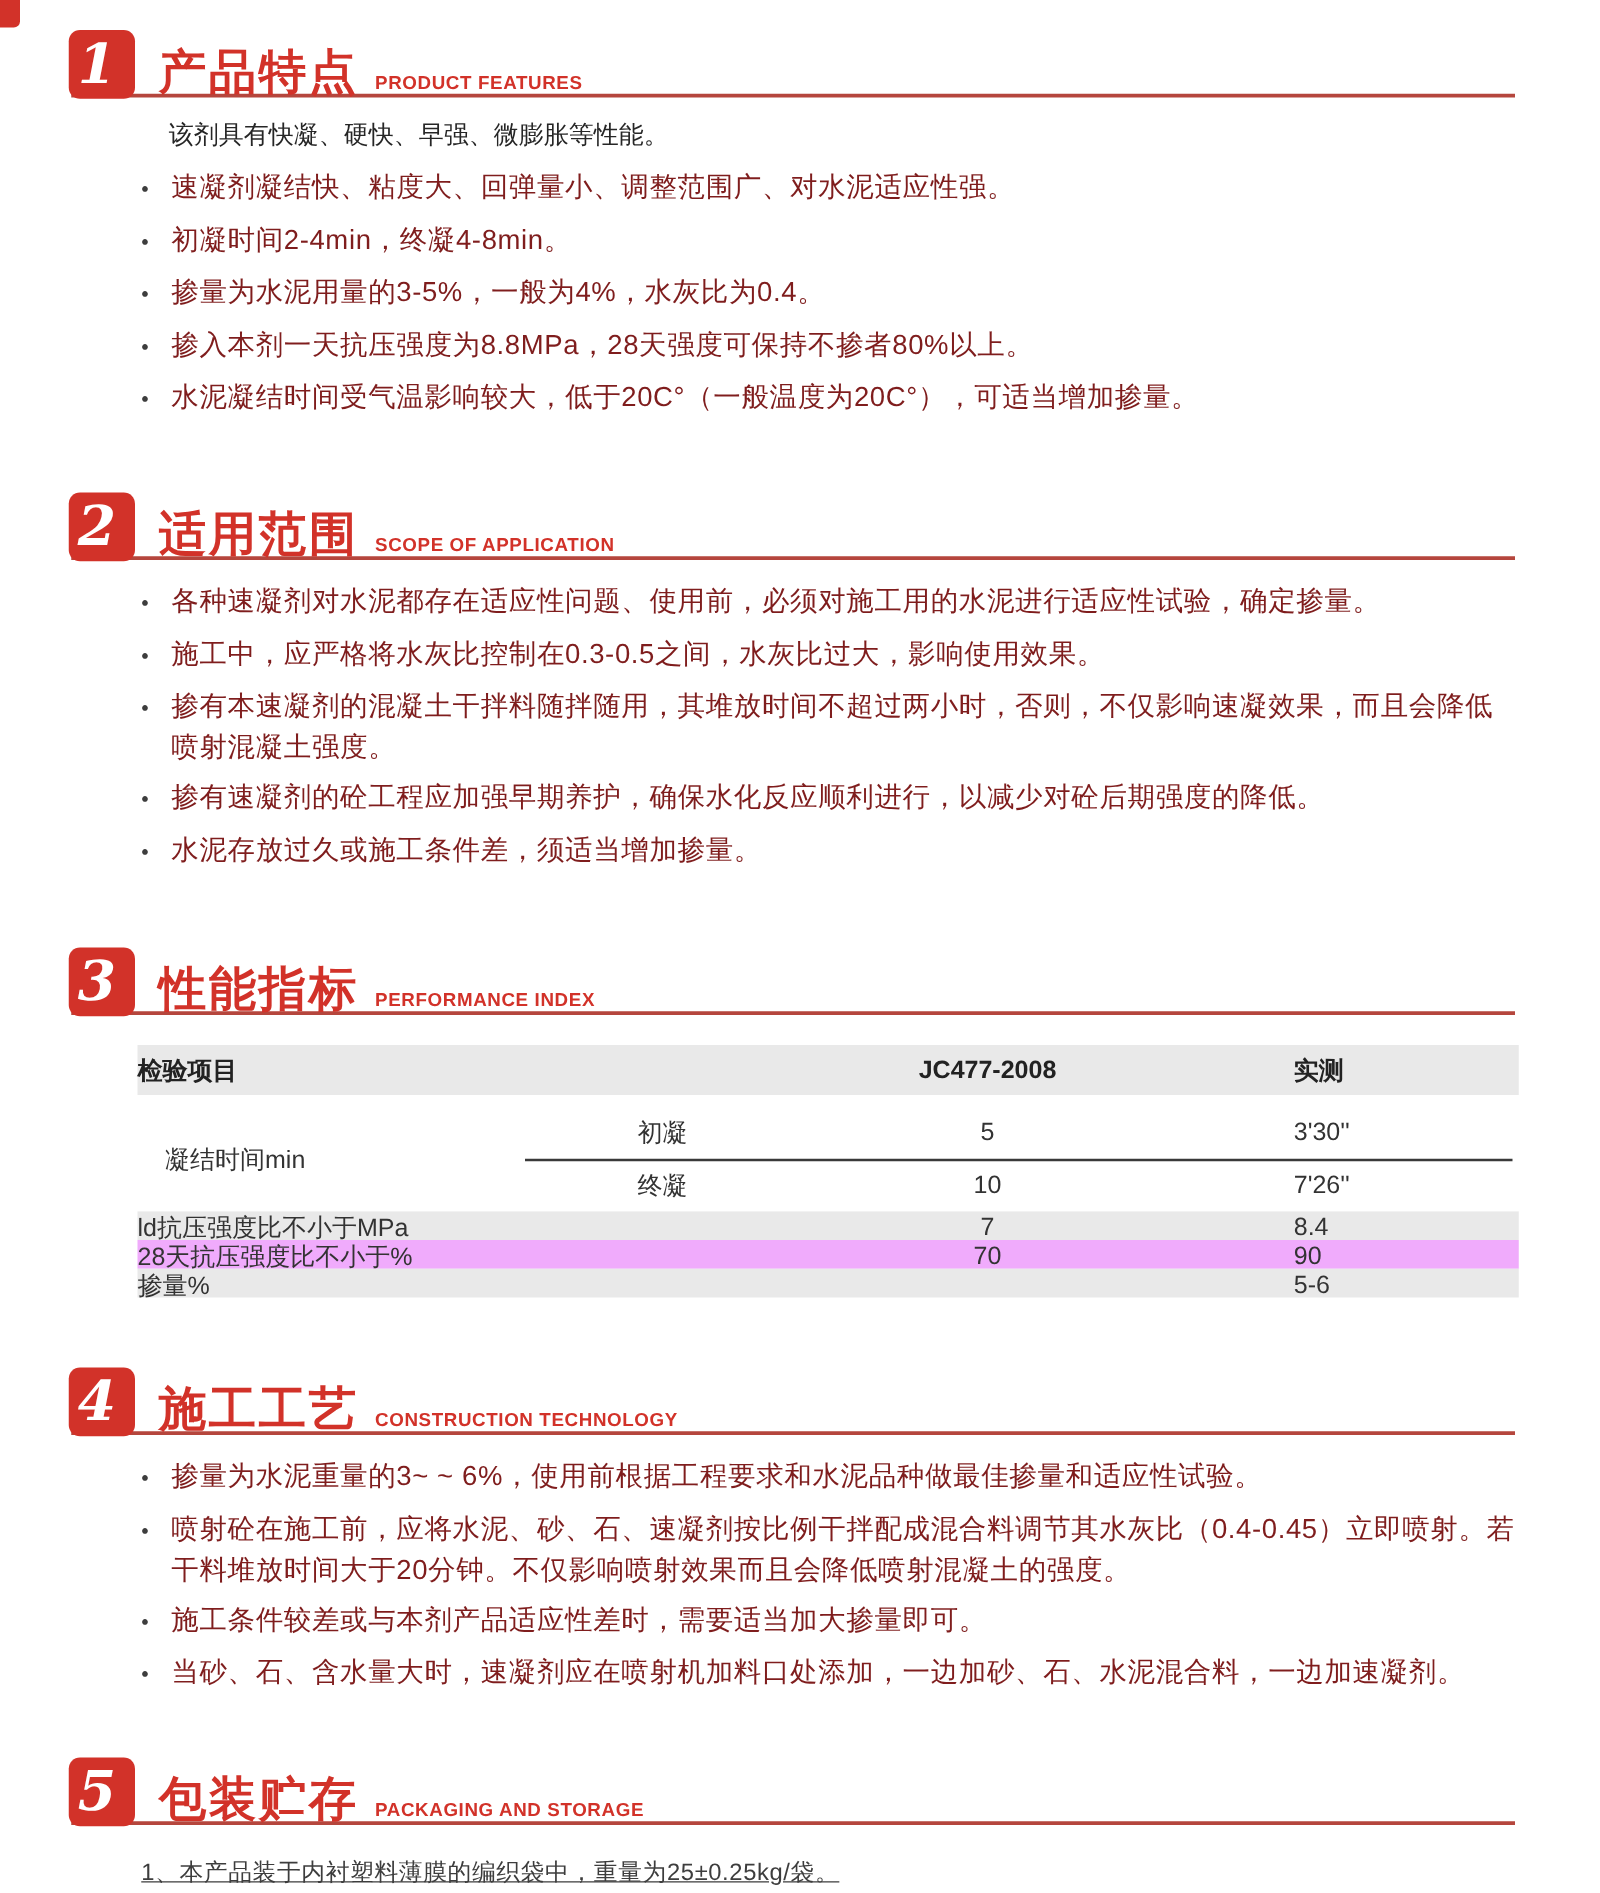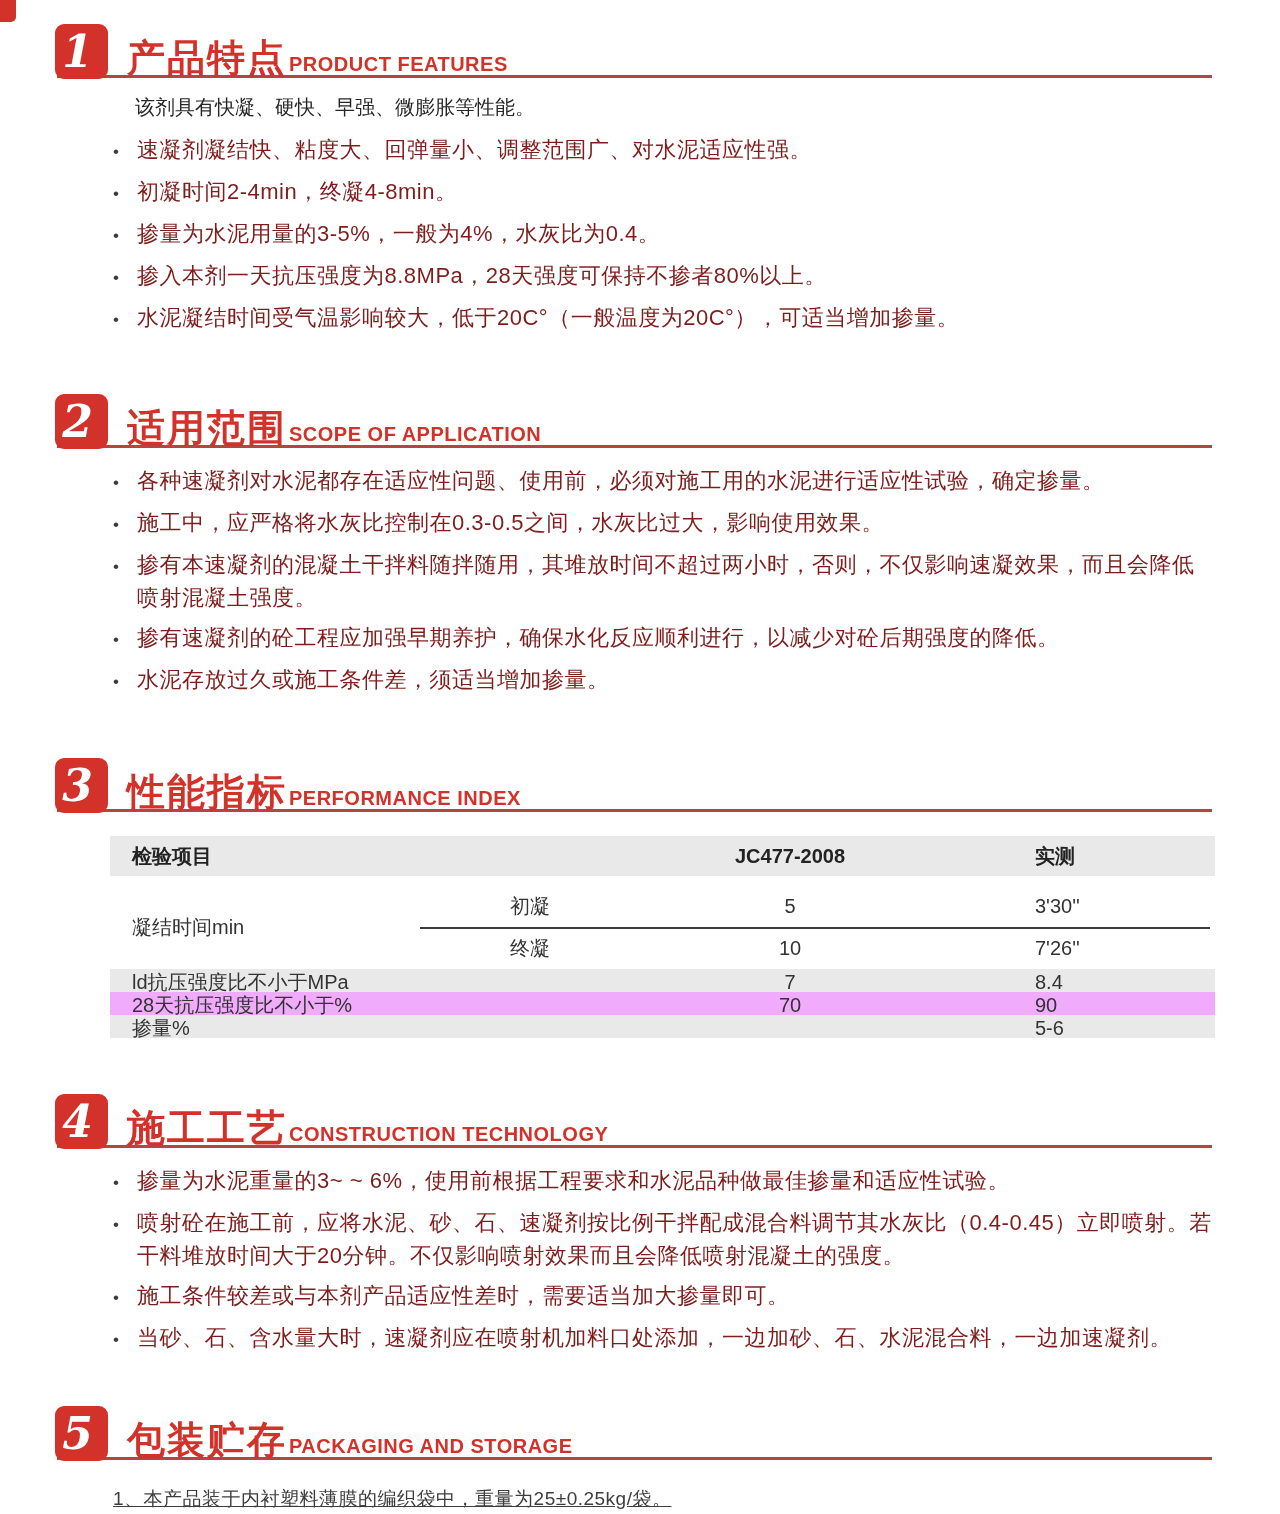--- a/index.html
+++ b/index.html
@@ -15,39 +15,39 @@
   .section { margin-left:55px; margin-right:68px; }
   .sec-header { position:relative; height:56px; }
   .sec-line { position:absolute; left:2px; right:0; bottom:0; height:3px; background:#b5463d; }
   .badge {
     position:absolute; left:0; bottom:-1px; width:53px; height:55px;
     background:#d23229; border-radius:9px; color:#ffffff;
     font-style:italic; font-weight:bold; font-size:44px;
     display:flex; align-items:center; justify-content:center; padding-right:8px;
     font-family:"DejaVu Serif","Liberation Serif",serif;
   }
-  .titles { position:absolute; left:72px; bottom:1px; display:flex; align-items:flex-end; gap:2px; white-space:nowrap; }
+  .titles { position:absolute; left:72px; bottom:1px; display:flex; align-items:flex-end; gap:13px; white-space:nowrap; }
   .title-zh { color:#d23229; font-size:38px; font-weight:bold; letter-spacing:2px; line-height:1; }
-  .title-en { color:#d23229; font-size:20px; font-weight:bold; line-height:1.25; letter-spacing:0.5px; }
+  .title-en { color:#d23229; font-size:15px; font-weight:bold; line-height:1.25; letter-spacing:0.5px; }
   .intro { margin:16px 0 2px 80px; font-weight:normal; color:#262626; font-size:20px; }
   .bullets { margin-left:58px; margin-top:12px; }
   .bullet { display:flex; font-size:22px; color:#7f1d1d; line-height:33px; margin-bottom:7px; }
   .dot { width:24px; flex:0 0 24px; text-align:left; color:#3d3d3d; }
   .dot::before { content:"•"; font-size:17px; }
   .btext { flex:1; letter-spacing:0.5px; }
   .numlist { margin-left:58px; margin-top:22px; }
   .numitem { font-size:19px; color:#3d3d3d; line-height:33px; margin-bottom:4px; letter-spacing:0.5px;text-decoration:underline; }
 
   
   .ptable { margin:24px 0 0 55px; width:1105px; font-size:20px; color:#333333; }
   .t-header {
     display:grid; grid-template-columns:530px 300px 1fr; height:40px;
     background:#e9e9e9; align-items:center; font-weight:bold; color:#222222;
   }
-  .cell-label { padding-left:22px; }
+  .cell-label { }
   .cell-standard { text-align:center; }
   .cell-measured { padding-left:95px; }
   .t-setting {
     position:relative; display:grid; grid-template-columns:310px 220px 300px 1fr;
     grid-template-rows:repeat(2,42px); align-items:center; background:#ffffff; margin-top:9px;
   }
   .t-setting .span-label { grid-row:1 / 3; padding-left:22px; }
   .t-setting .sub { text-align:center; }
   .t-divider { position:absolute; left:310px; right:5px; top:50%; height:2px; background:#3a3a3a; }
   .t-row {

